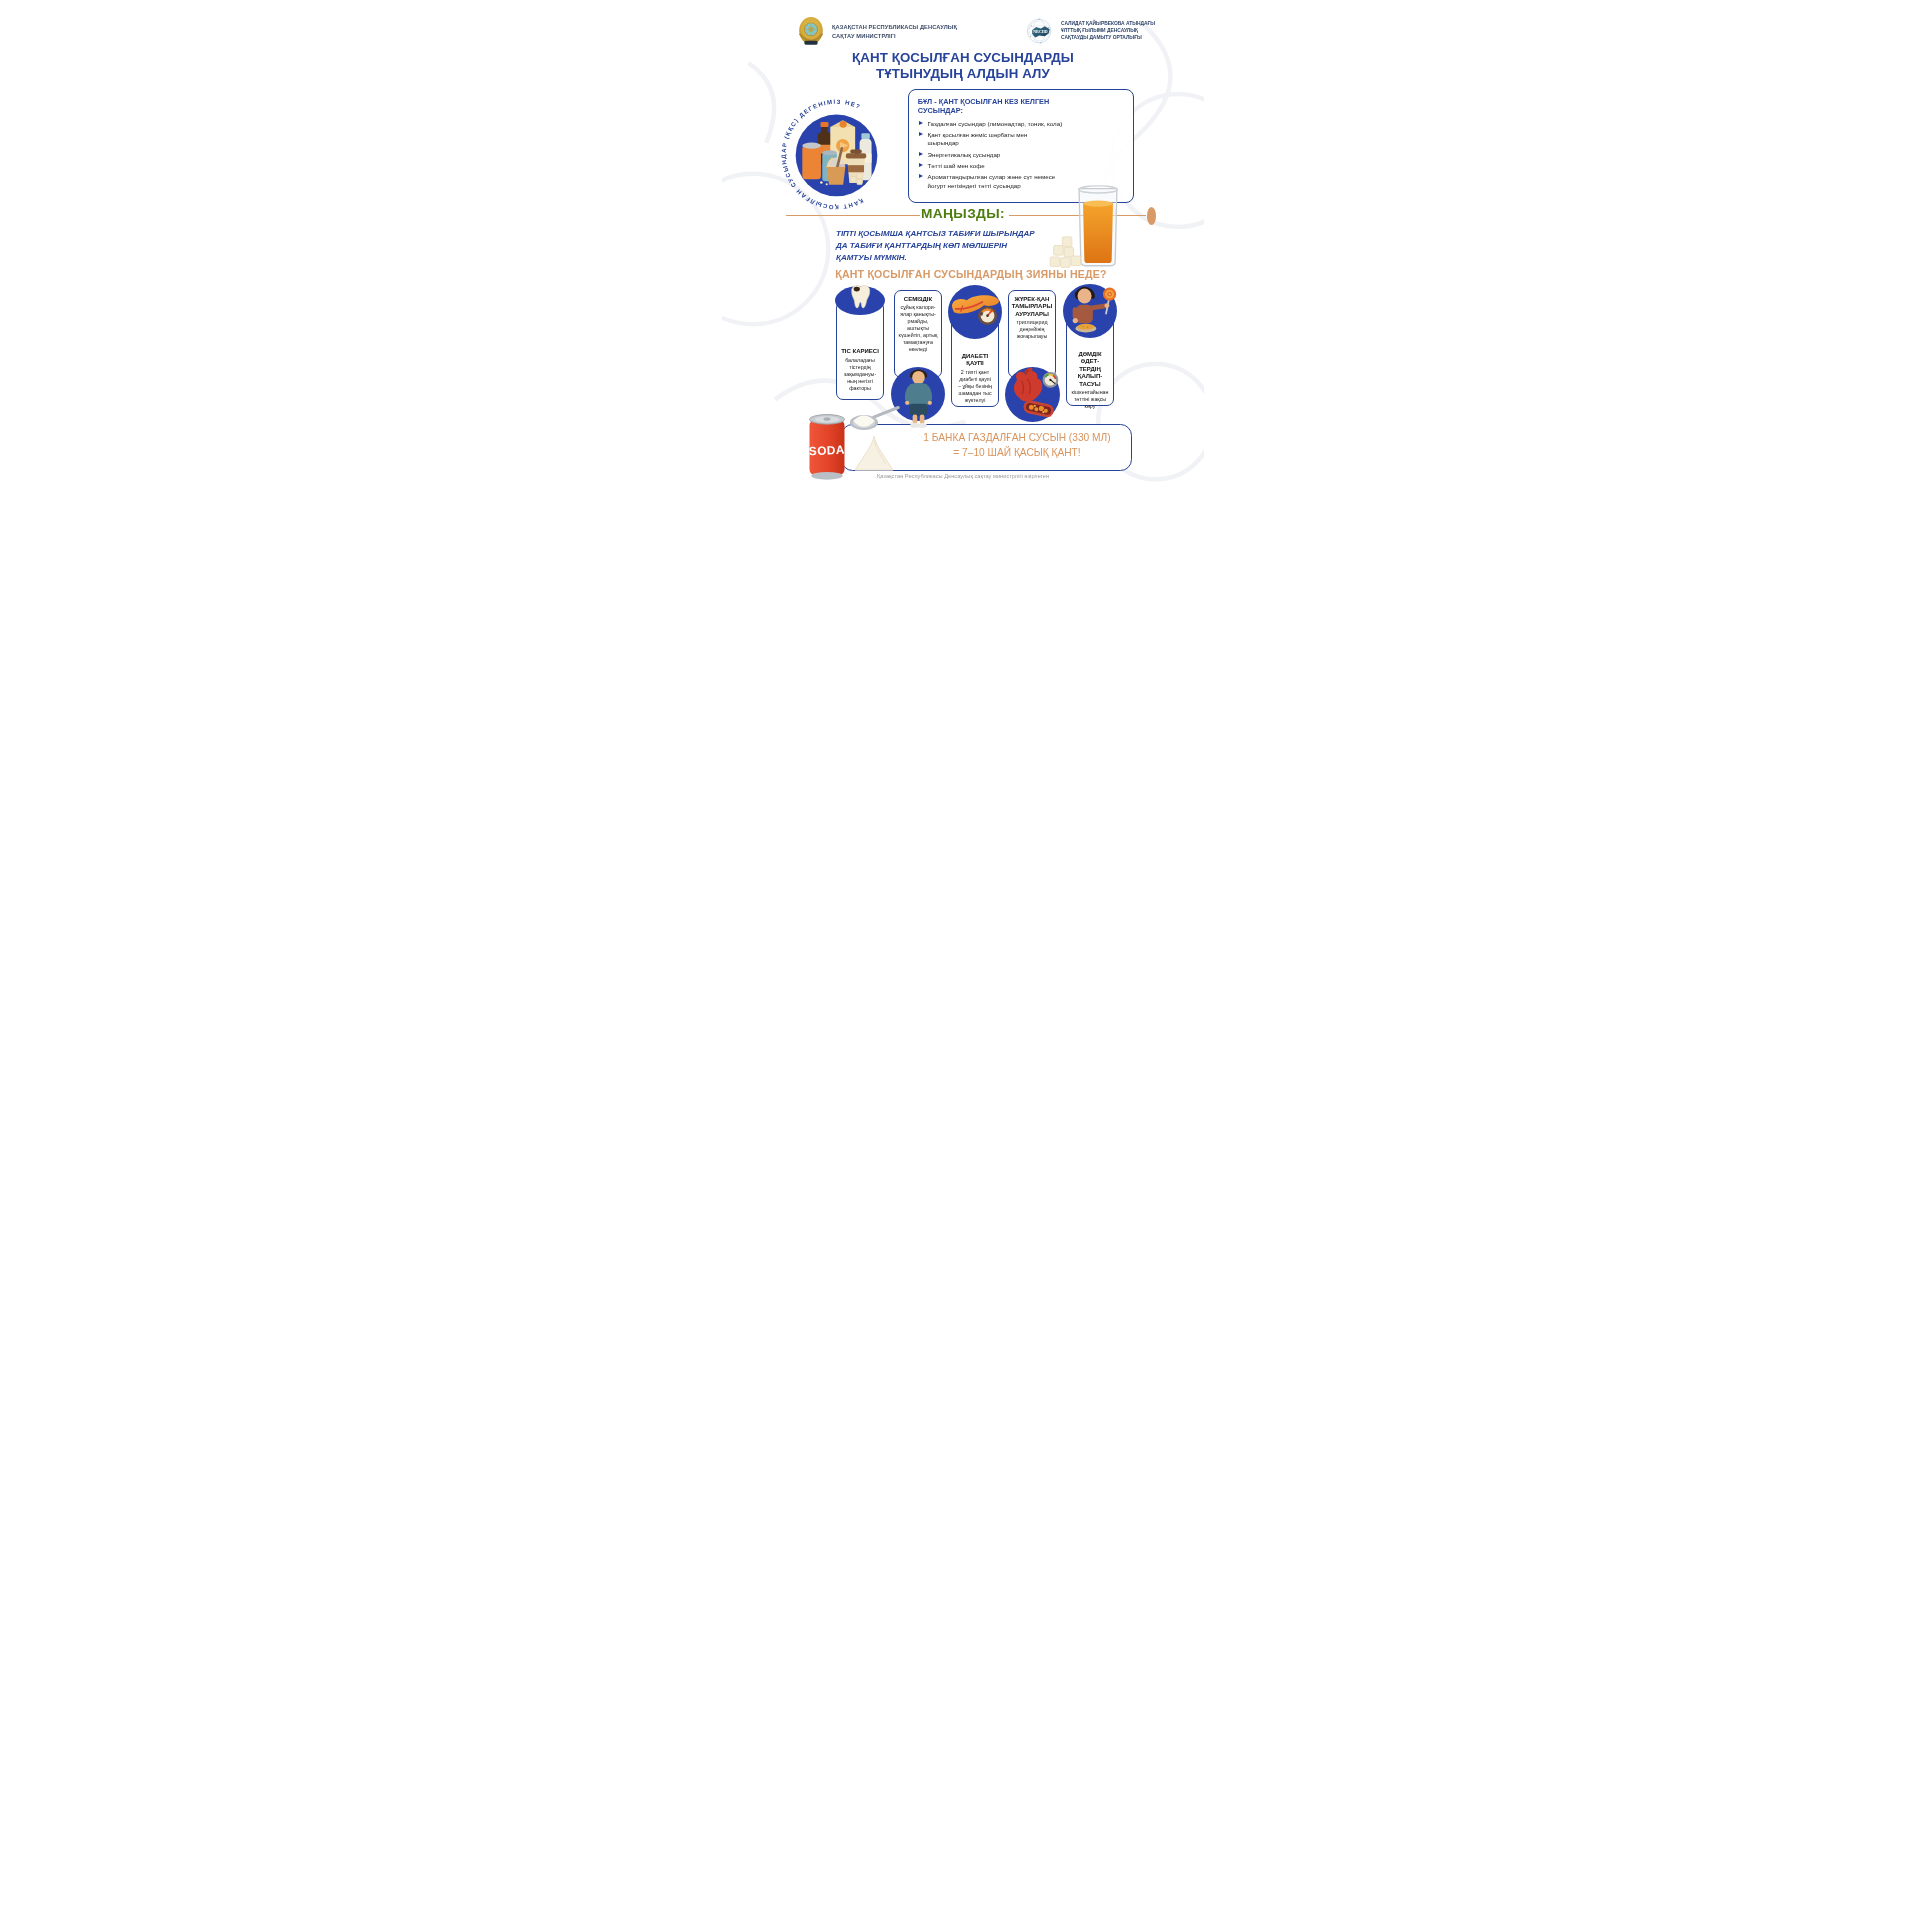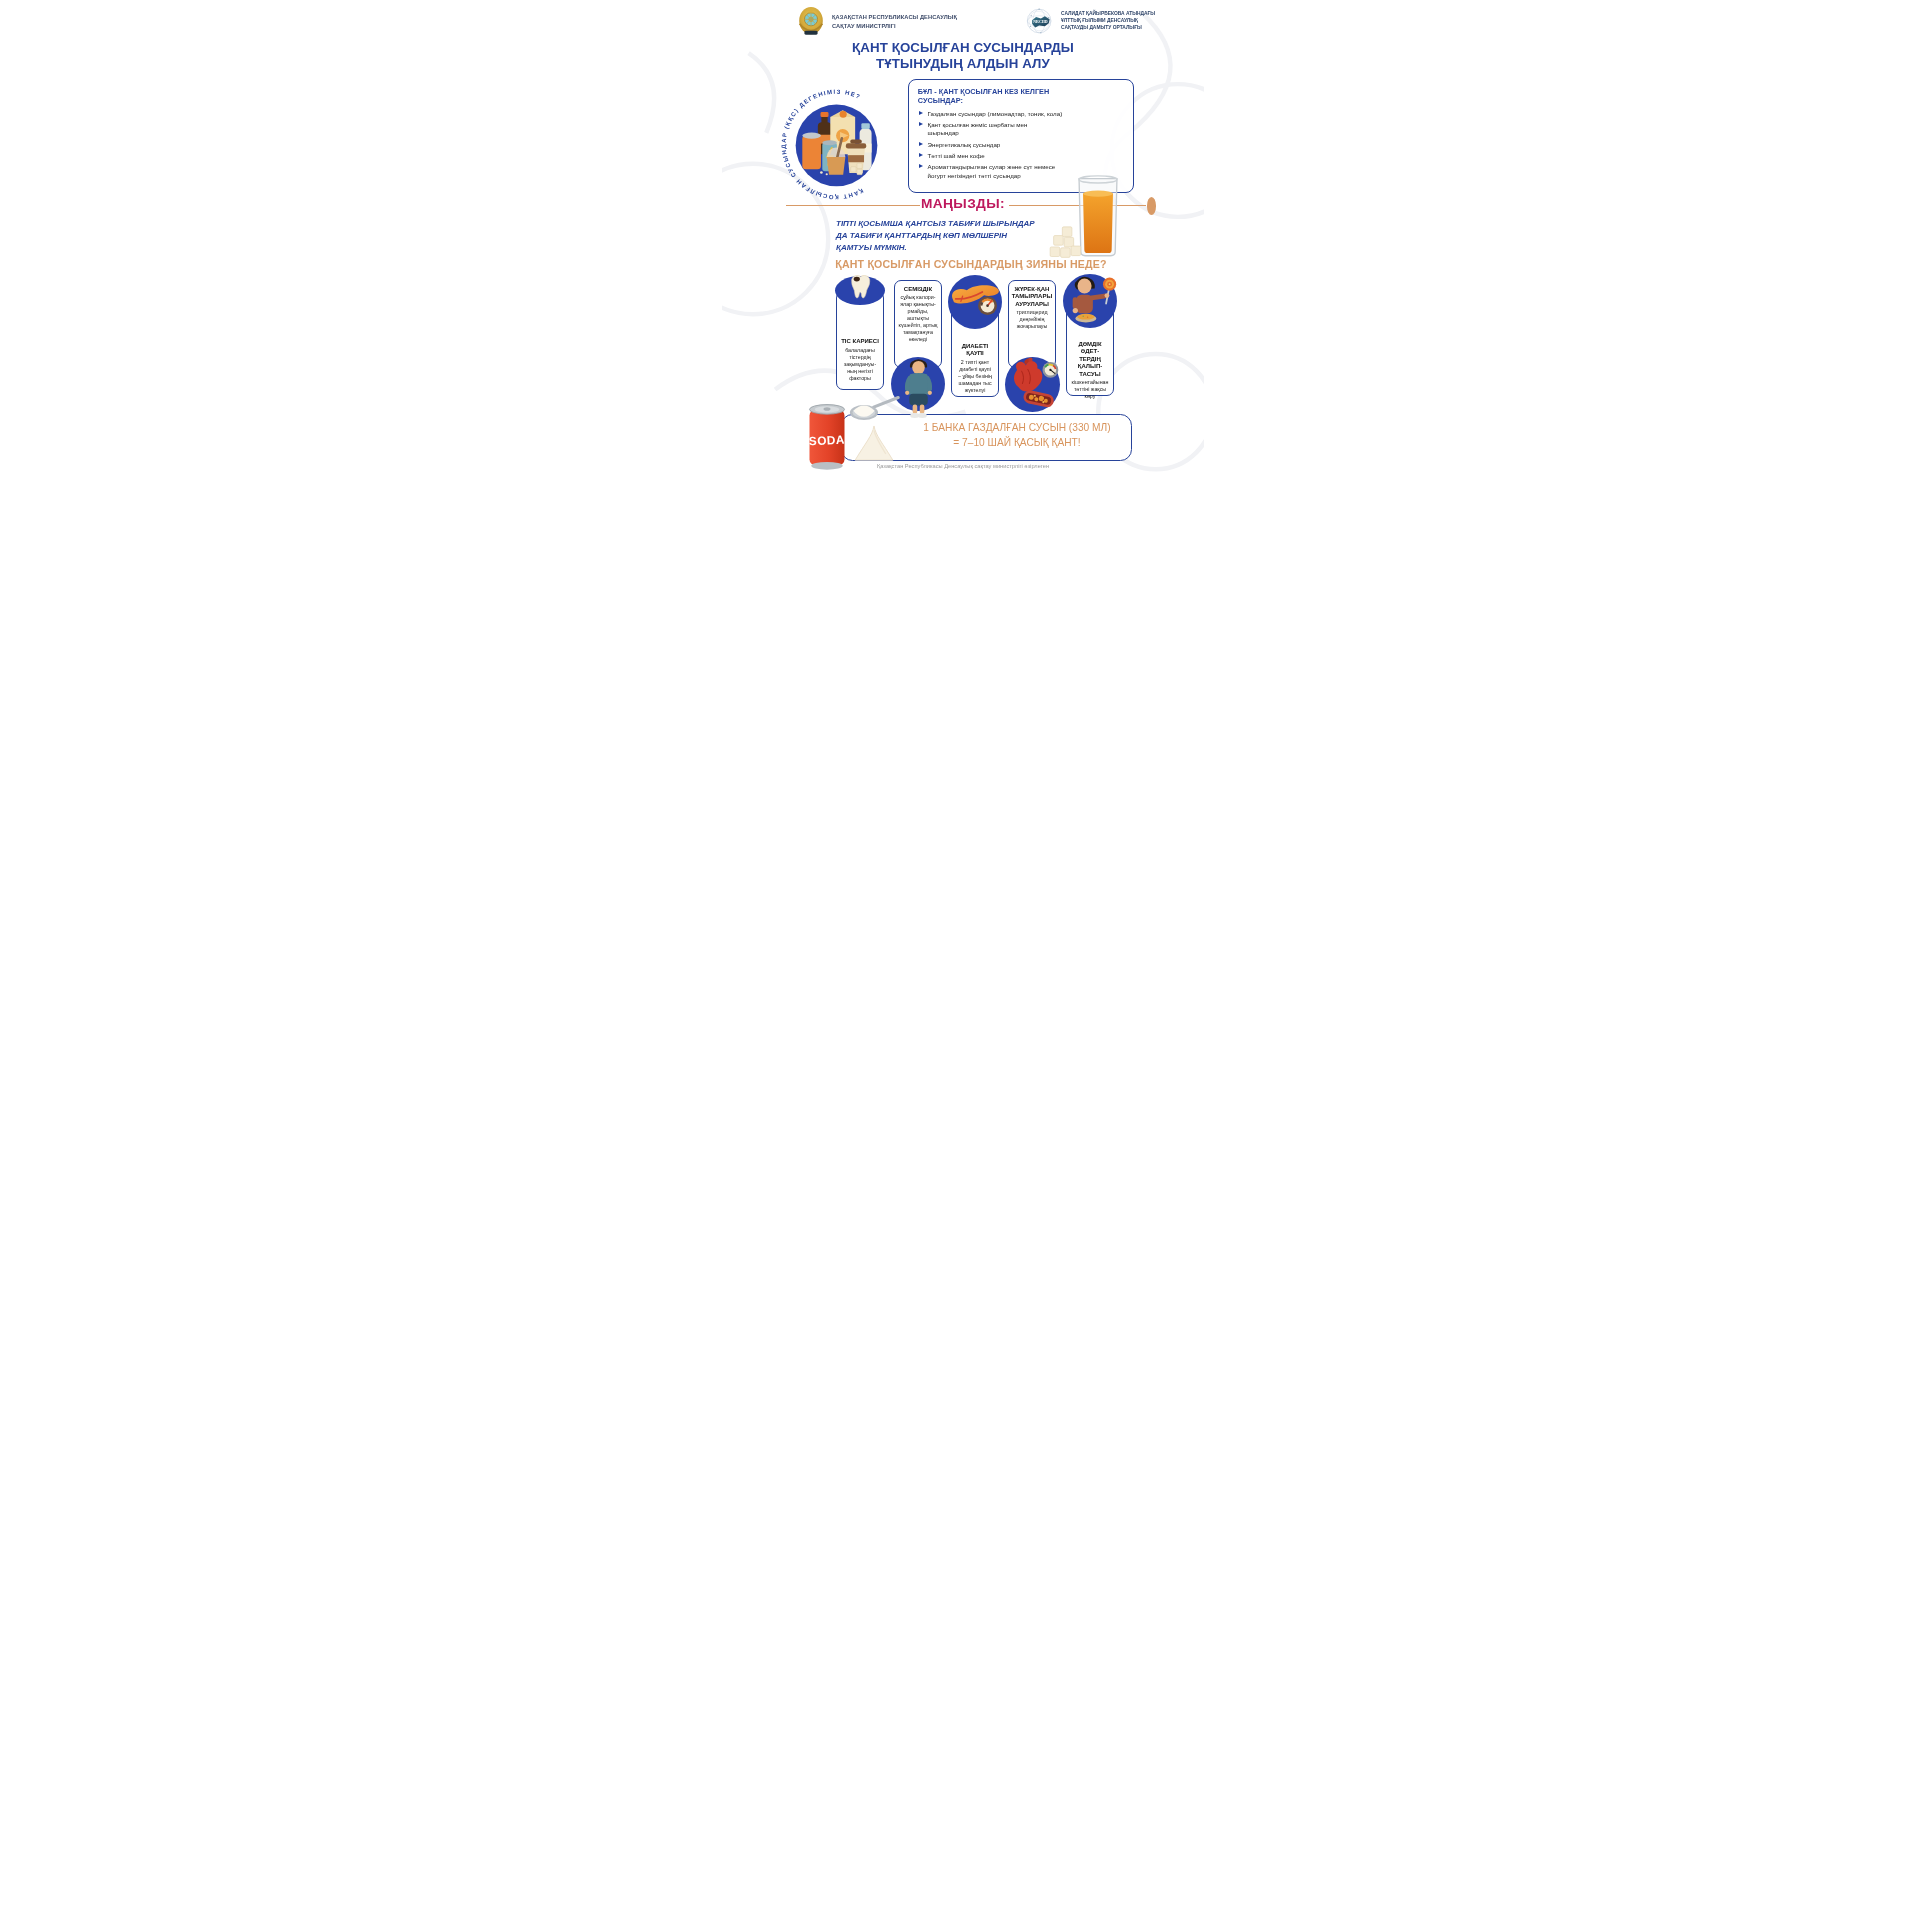--- a/index.html
+++ b/index.html
@@ -1,17 +1,17 @@
 <!DOCTYPE html>
 <html style="font-size:7px"><head>
 <meta charset="utf-8">
 <style>
   html,body{margin:0;padding:0;background:#fff;}
   #page{position:relative;width:482px;height:482px;background:#ffffff;overflow:hidden;
-        font-family:"Liberation Sans","DejaVu Sans",sans-serif;margin:0 auto;}
+        font-family:"Liberation Sans","DejaVu Sans",sans-serif;margin:10px auto;}
   .abs{position:absolute;}
   .preline{white-space:pre-line;}
   
   .emblem{left:75px;top:6.2px;width:28px;height:31px;}
   .ministry-text{left:110px;top:13.3px;width:133px;font-size:5.7px;font-weight:700;color:#3c4a68;
                  line-height:1.45;letter-spacing:0.1px;}
   .nrchd-logo{left:304px;top:7px;width:28px;height:28px;}
   .nrchd-text{left:339px;top:11px;width:111px;font-size:4.9px;font-weight:700;color:#2e4468;line-height:1.4;}
   
   .main-title{left:0;top:40px;width:100%;text-align:center;font-size:13.3px;font-weight:800;
@@ -25,21 +25,21 @@
   .def-list{list-style:none;margin:0;padding:0;}
   .def-list li{display:flex;align-items:flex-start;margin-bottom:2.7px;font-size:6.2px;color:#1d1d1d;line-height:1.38;}
   .tri{width:0;height:0;border-left:4.4px solid #1f3f9e;border-top:2.7px solid transparent;
        border-bottom:2.7px solid transparent;margin:1.3px 4.9px 0 0.9px;flex:none;}
   
   .imp-line{height:1.3px;background:#d89a66;top:205px;z-index:1;}
   .imp-left{left:64px;width:134px;}
   .imp-right{left:287px;width:137px;}
   .imp-dot{left:425px;top:197px;width:9.3px;height:17.7px;border-radius:50%;background:#d89a66;}
   .imp-label{left:0;top:196px;width:100%;text-align:center;font-size:13.7px;font-weight:800;
-             color:#be185d;letter-spacing:0.4px;}
+             color:#4d7c0f;letter-spacing:0.4px;}
   .imp-text{left:114px;top:218px;font-size:8px;font-weight:700;color:#27439a;line-height:1.52;font-style:italic;}
   .glass{left:350px;top:174px;width:52px;height:85px;z-index:3;}
   .glass-cubes{left:327px;top:226px;width:38px;height:34px;z-index:4;}
   
   .harm-heading{left:8px;top:258px;width:100%;text-align:center;font-size:10.6px;font-weight:800;
                 color:#d89a66;letter-spacing:0.2px;}
   .cols{left:0;top:275px;width:482px;height:146px;}
   .col{position:absolute;width:48px;top:0;height:146px;}
   .c1{left:114px;} .c2{left:172px;} .c3{left:229px;} .c4{left:286px;} .c5{left:344px;}
   .circ{position:absolute;background:#2a43ac;border-radius:50%;}

